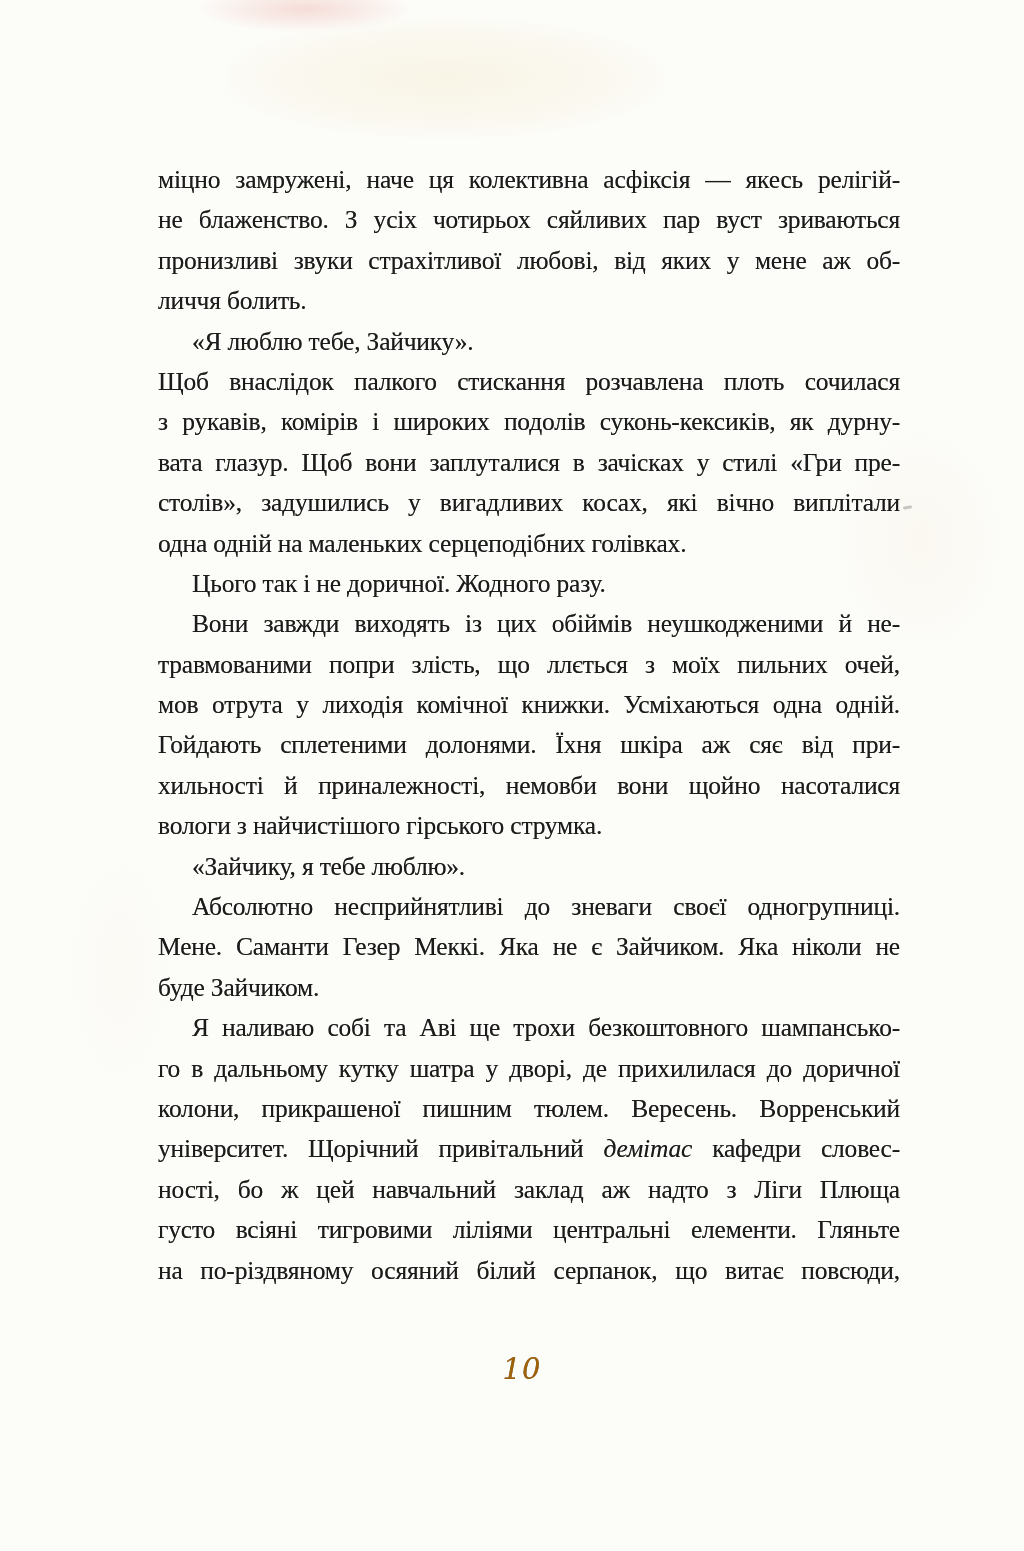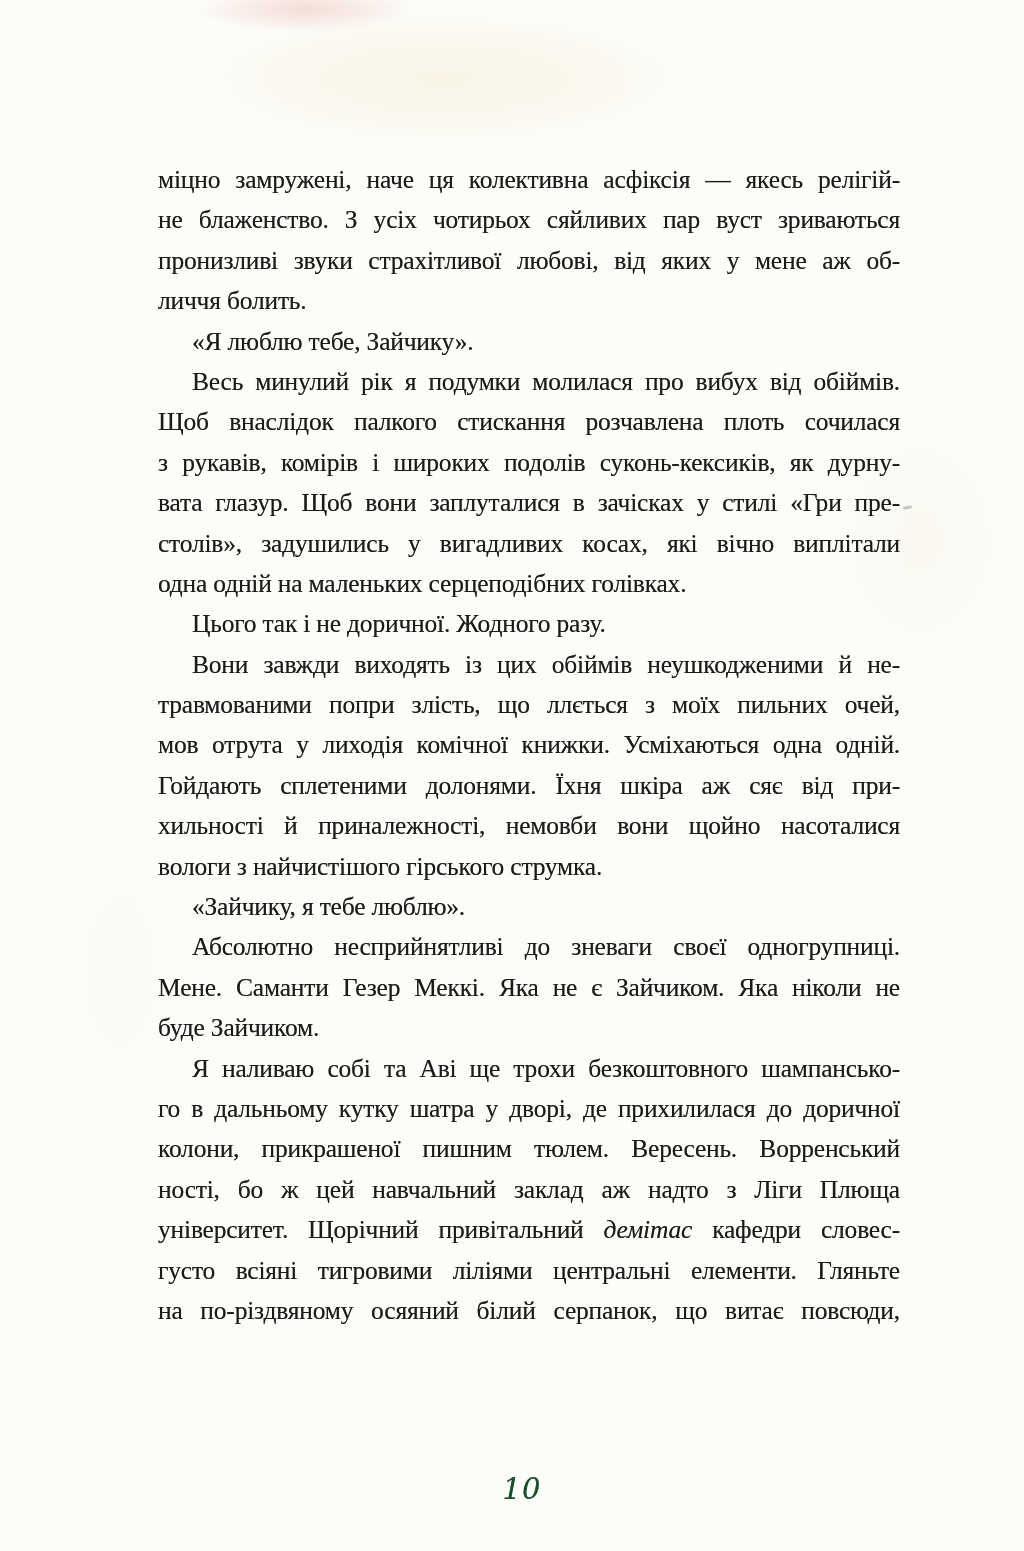--- a/index.html
+++ b/index.html
@@ -49,66 +49,65 @@
     text-align: justify;
     text-align-last: justify;
     text-shadow: 0 0 0.6px rgba(45,42,40,0.65);
   }
   .line.last { text-align-last: left; }
   .line.indent { text-indent: 34px; }
   .line .it { font-style: italic; }
 
   .page-number {
     position: absolute;
-    left: 151px; top: 1472px; width: 742px;
+    left: 151px; top: 1352px; width: 742px;
     text-align: center;
     font-family: "DejaVu Serif", serif;
     font-style: italic;
     font-size: 29px;
     letter-spacing: 1px;
-    color: #14532d;
+    color: #a16207;
     text-shadow: 0 0 0.6px rgba(40,40,40,0.7);
   }
 </style>
 </head>
 <body>
 
 <div class="page">
   <div class="stain stain-pink"></div>
   <div class="stain stain-warm1"></div>
   <div class="stain stain-warm2"></div>
   <div class="stain stain-warm3"></div>
   <div class="stain speck"></div>
 
   <main id="text-block">
       <div class="line"><span>міцно замружені, наче ця колективна асфіксія — якесь релігій-</span></div>
       <div class="line"><span>не блаженство. З усіх чотирьох сяйливих пар вуст зриваються</span></div>
       <div class="line"><span>пронизливі звуки страхітливої любові, від яких у мене аж об-</span></div>
       <div class="line last"><span>личчя болить.</span></div>
       <div class="line indent last"><span>«Я люблю тебе, Зайчику».</span></div>
-      <div class="line indent"><span>Весь минулий рік я подумки молилася про вибух від обіймів.</span></div>
       <div class="line"><span>Щоб внаслідок палкого стискання розчавлена плоть сочилася</span></div>
       <div class="line"><span>з рукавів, комірів і широких подолів суконь-кексиків, як дурну-</span></div>
       <div class="line"><span>вата глазур. Щоб вони заплуталися в зачісках у стилі «Гри пре-</span></div>
       <div class="line"><span>столів», задушились у вигадливих косах, які вічно виплітали</span></div>
       <div class="line last"><span>одна одній на маленьких серцеподібних голівках.</span></div>
       <div class="line indent last"><span>Цього так і не доричної. Жодного разу.</span></div>
       <div class="line indent"><span>Вони завжди виходять із цих обіймів неушкодженими й не-</span></div>
       <div class="line"><span>травмованими попри злість, що ллється з моїх пильних очей,</span></div>
       <div class="line"><span>мов отрута у лиходія комічної книжки. Усміхаються одна одній.</span></div>
       <div class="line"><span>Гойдають сплетеними долонями. Їхня шкіра аж сяє від при-</span></div>
       <div class="line"><span>хильності й приналежності, немовби вони щойно насоталися</span></div>
       <div class="line last"><span>вологи з найчистішого гірського струмка.</span></div>
       <div class="line indent last"><span>«Зайчику, я тебе люблю».</span></div>
       <div class="line indent"><span>Абсолютно несприйнятливі до зневаги своєї одногрупниці.</span></div>
       <div class="line"><span>Мене. Саманти Гезер Меккі. Яка не є Зайчиком. Яка ніколи не</span></div>
       <div class="line last"><span>буде Зайчиком.</span></div>
       <div class="line indent"><span>Я наливаю собі та Аві ще трохи безкоштовного шампансько-</span></div>
       <div class="line"><span>го в дальньому кутку шатра у дворі, де прихилилася до доричної</span></div>
       <div class="line"><span>колони, прикрашеної пишним тюлем. Вересень. Ворренський</span></div>
+      <div class="line"><span>університет. Щорічний привітальний </span><span class="it">демітас</span><span> кафедри словес-</span></div>
       <div class="line"><span>ності, бо ж цей навчальний заклад аж надто з Ліги Плюща</span></div>
-      <div class="line"><span>університет. Щорічний привітальний </span><span class="it">демітас</span><span> кафедри словес-</span></div>
       <div class="line"><span>густо всіяні тигровими ліліями центральні елементи. Гляньте</span></div>
       <div class="line"><span>на по-різдвяному осяяний білий серпанок, що витає повсюди,</span></div>
     </main>
 
   <div class="page-number">10</div>
 </div>
 
 </body></html>

